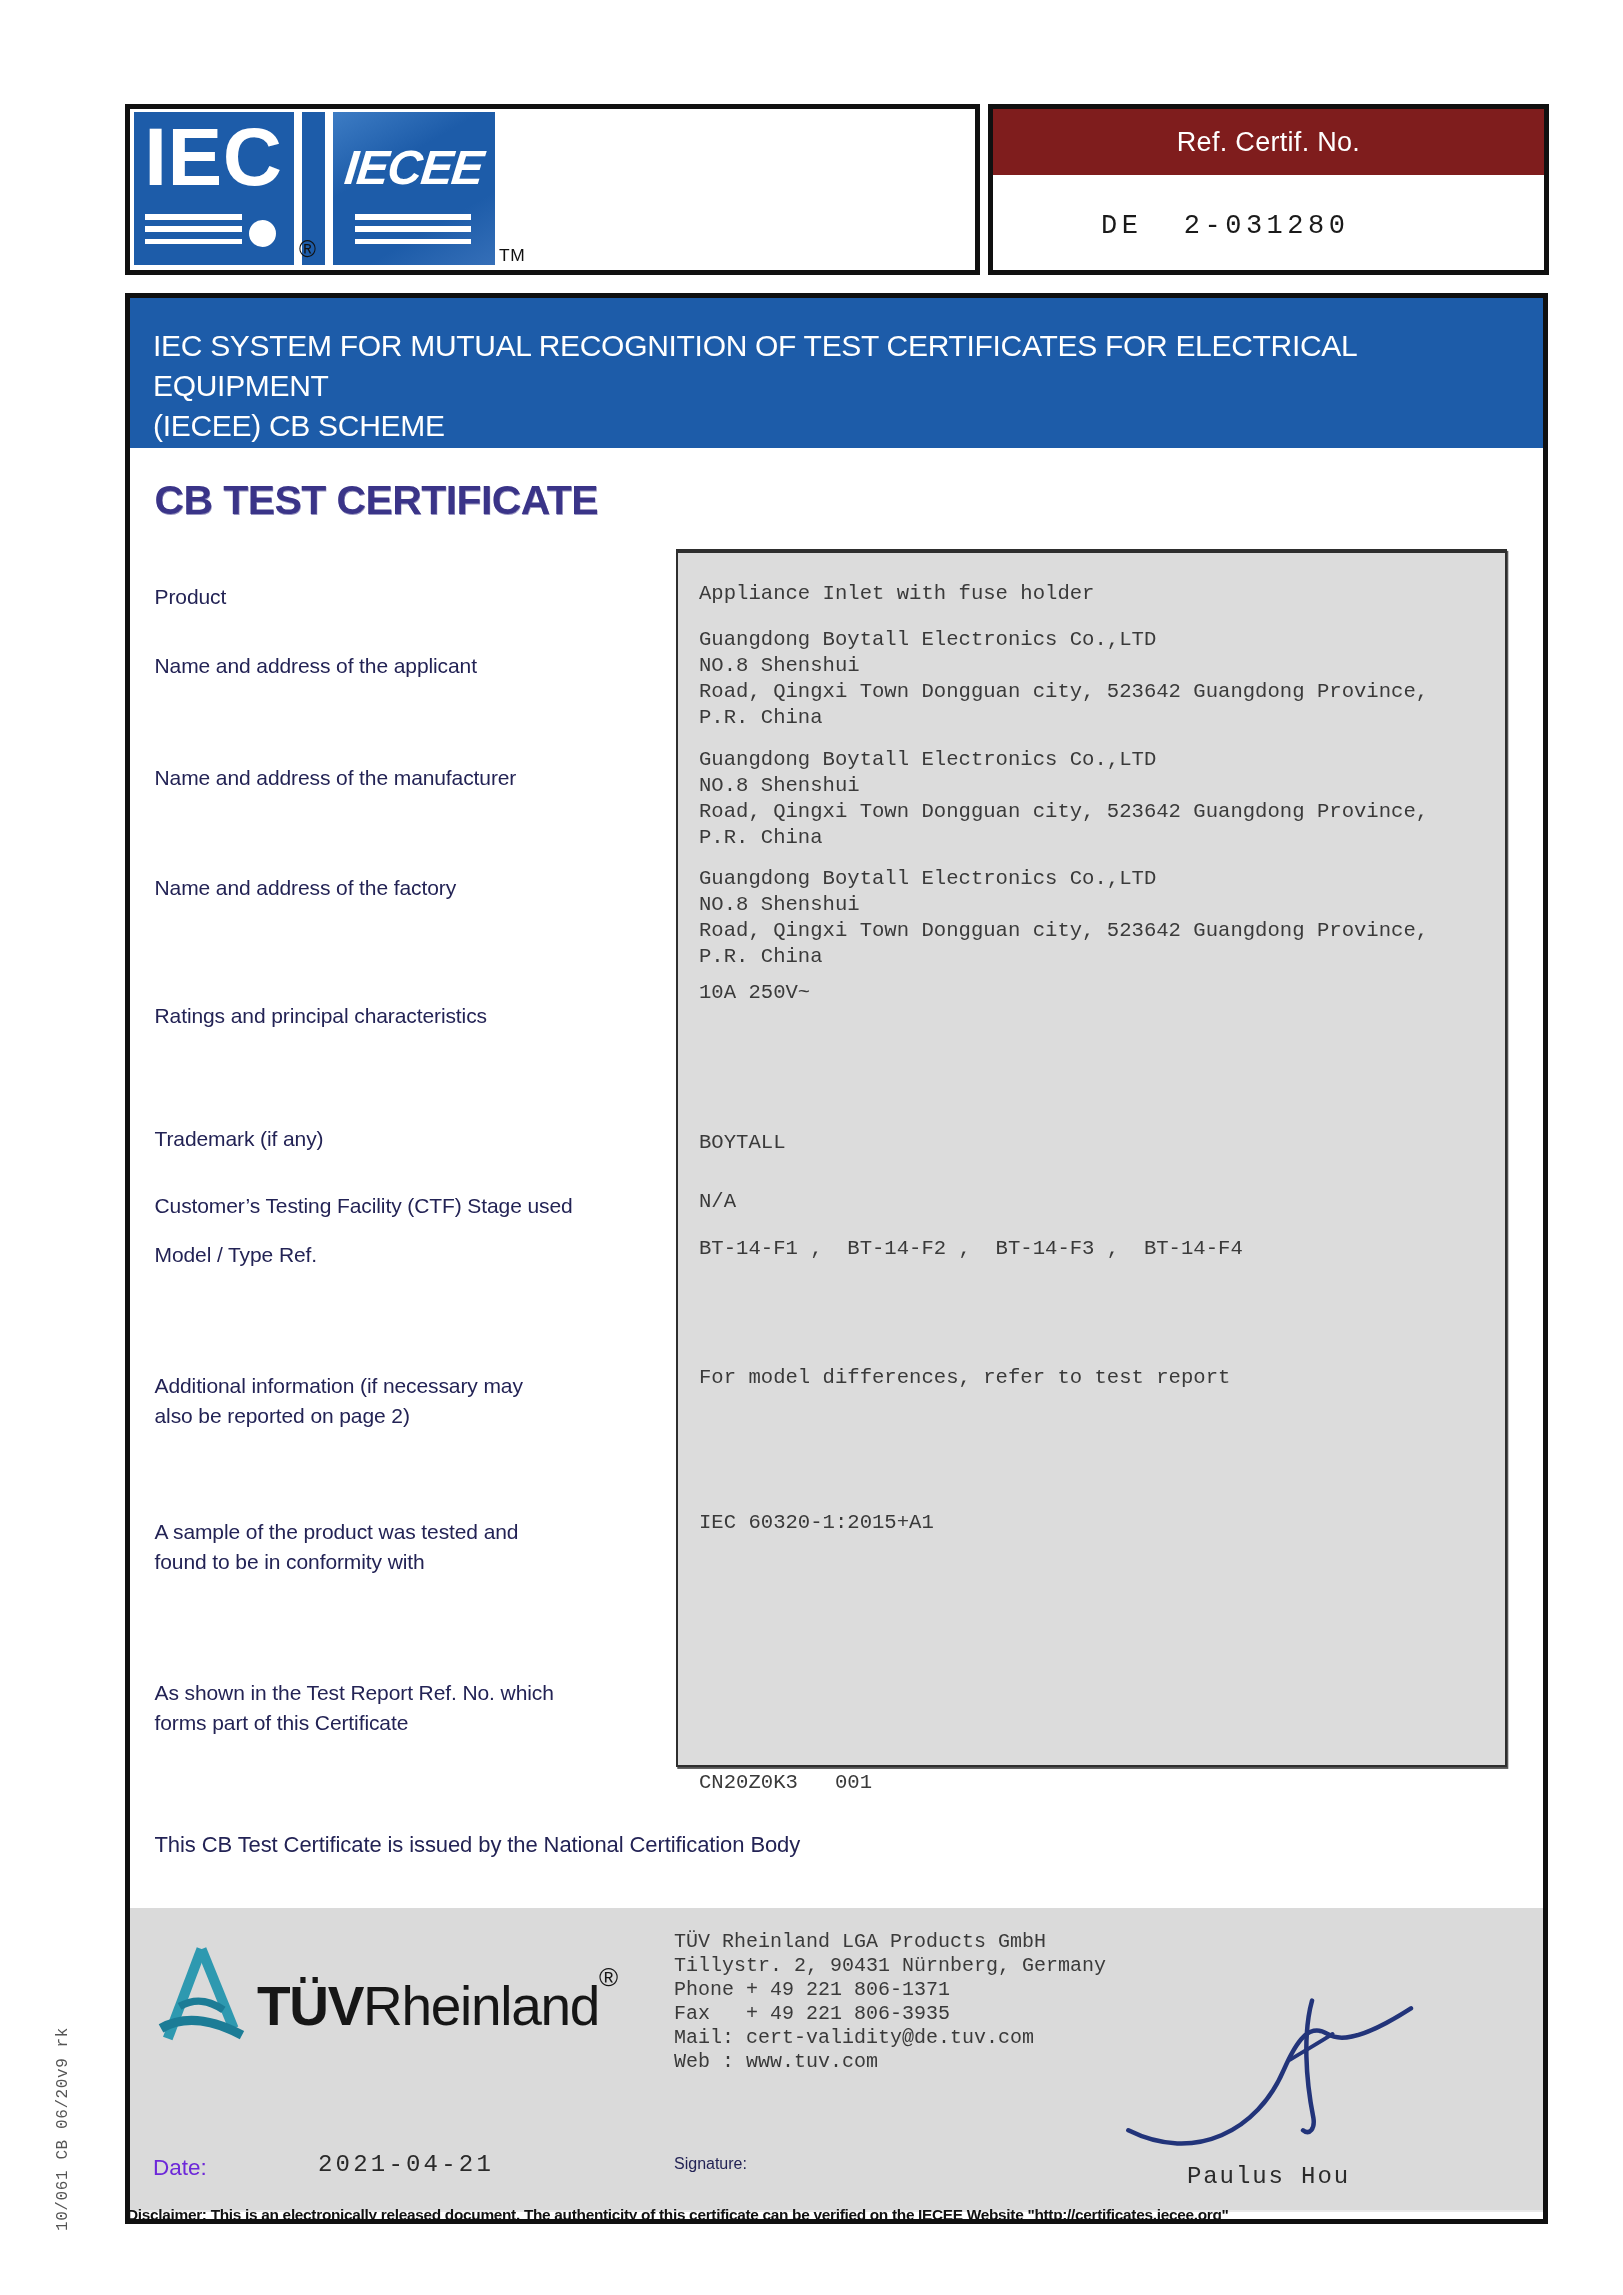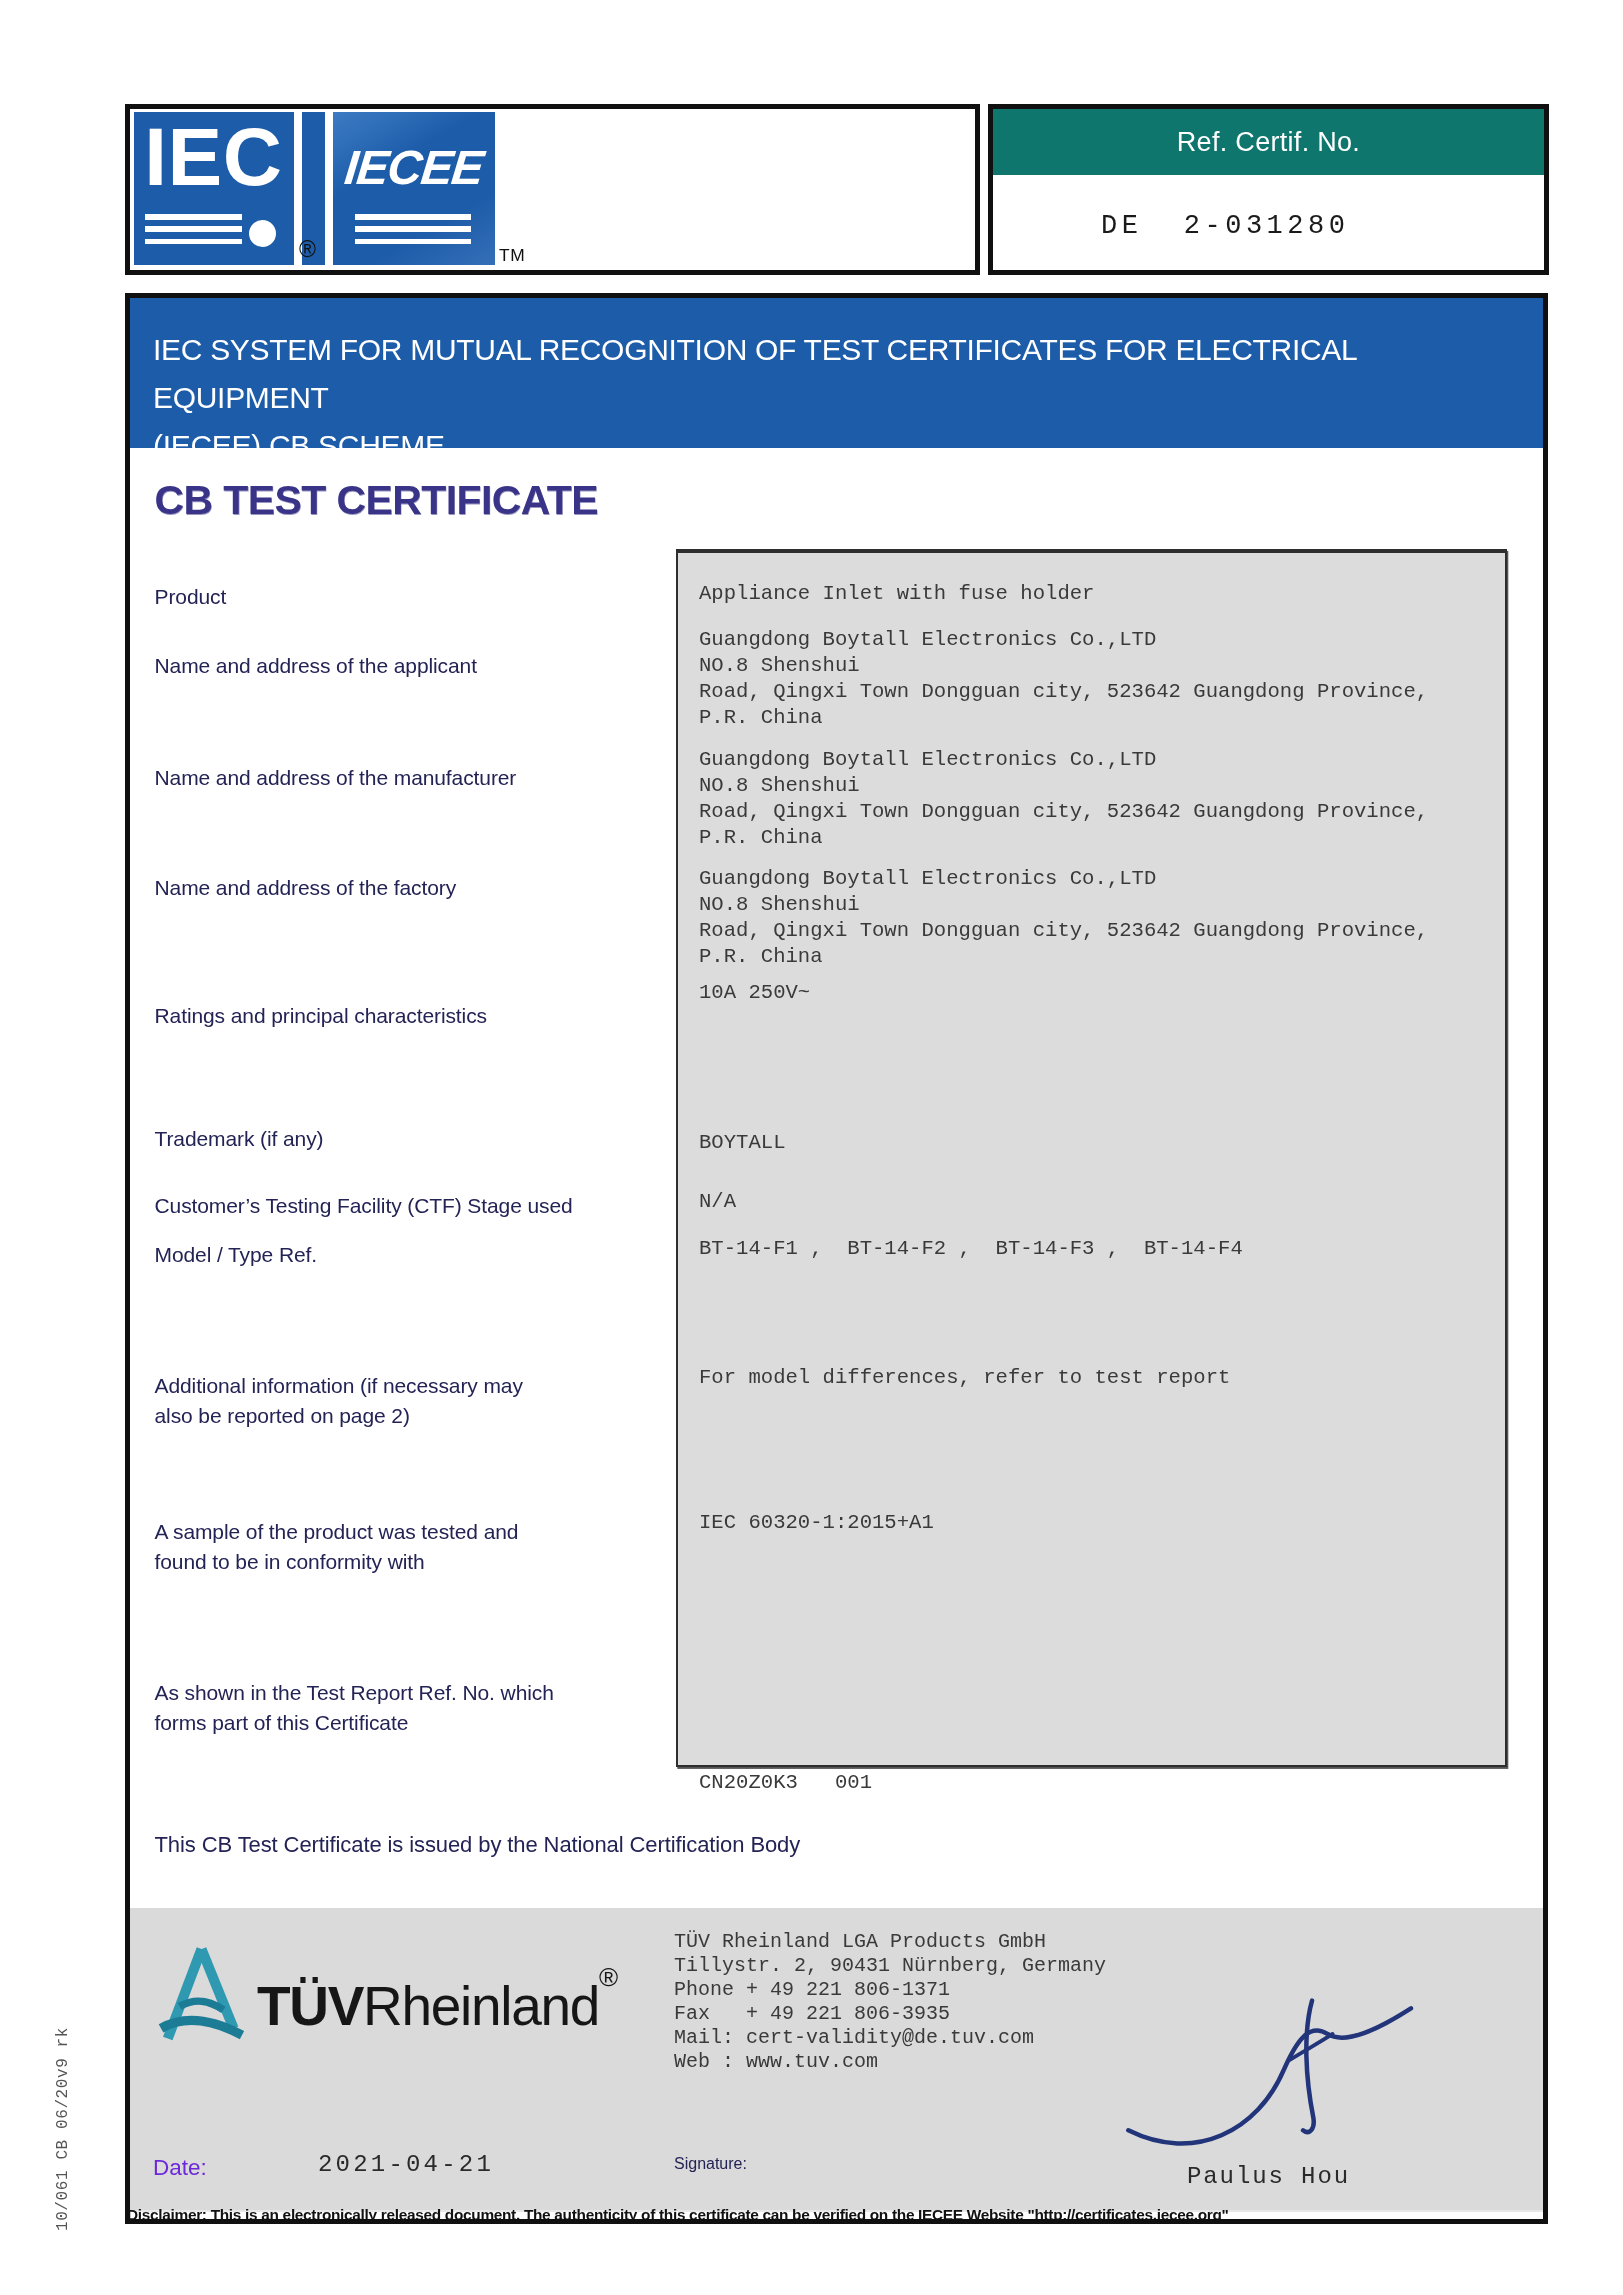--- a/index.html
+++ b/index.html
@@ -54,37 +54,37 @@
   .iecee-lines i{ display:block; background:#fff; height:5.8px; width:116px; margin-bottom:6.4px; }
   .reg-mark{ position:absolute; left:169px; top:127px; font-size:23px; color:#111; }
   .tm-mark{ position:absolute; left:369px; top:136px; font-size:17.4px; color:#111; letter-spacing:0.6px; }
 
   .hdr-right{
     position:absolute; left:988px; top:104px; width:561px; height:171px;
     border:5.8px solid #101010; background:#fff;
   }
   .ref-band{
     position:absolute; left:0; top:0; right:0; height:66px;
-    background:#0f766e; color:#fff; font-size:27px; line-height:66px;
+    background:#7f1d1d; color:#fff; font-size:27px; line-height:66px;
     text-align:center; letter-spacing:0.3px;
   }
   .ref-value{
     position:absolute; left:108px; top:102px; font-size:27px; color:#1a1a1a;
     letter-spacing:4.5px; white-space:pre;
   }
 
   
   .main-box{
     position:absolute; left:125px; top:293px; width:1423px; height:1931px;
     border:5.8px solid #101010; background:#fff;
   }
   .banner{
     position:absolute; left:0; top:0; right:0; height:150px;
     background:#1D5CA9; color:#fff; padding:28px 23px;
-    font-size:30px; line-height:48px; letter-spacing:-0.3px;
+    font-size:30px; line-height:40px; letter-spacing:-0.3px;
   }
   .title{
     position:absolute; left:24.5px; top:179px;
     font-size:41px; font-weight:bold; color:#3A3488; letter-spacing:-0.6px;
     text-shadow:0.6px 0.6px 0 #9a96c0;
   }
   .values-box{
     position:absolute; left:546px; top:251px; width:831px; height:1218px;
     background:#DCDCDC; border:2.6px solid #2e2e2e; border-top-width:4.5px;
     box-shadow:1.3px 1.9px 0 #555;

